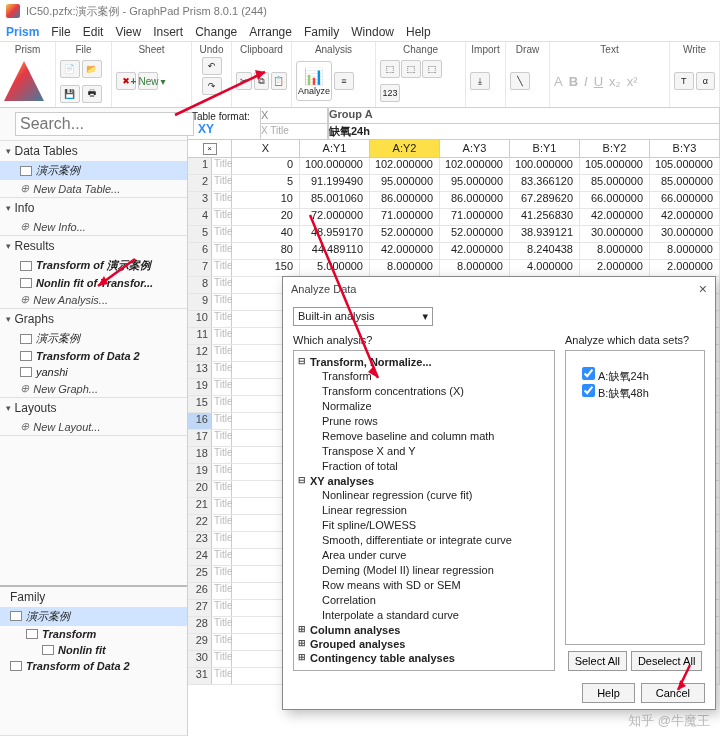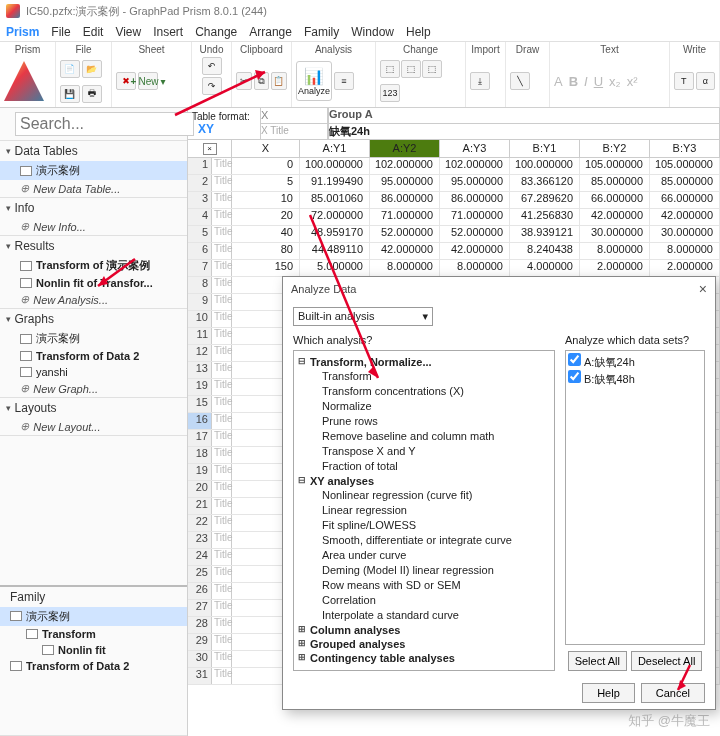--- a/index.html
+++ b/index.html
@@ -22,21 +22,21 @@
 .prism-logo { width: 40px; height: 40px; background: linear-gradient(135deg,#f7c948 0%,#e63946 40%,#457b9d 100%); clip-path: polygon(50% 0%, 100% 100%, 0% 100%); }
 
 .main { display: flex; height: calc(100% - 108px); }
 
 .sidebar { width: 188px; border-right: 1px solid #d0d0d0; display: flex; flex-direction: column; background: #fafafa; }
 .search { padding: 4px; border-bottom: 1px solid #e0e0e0; }
 .search input { width: 100%; font-size: 16px; padding: 2px 16px 2px 4px; border: 1px solid #ccc; color: #888; margin-left: 11px; }
 .panel { border-bottom: 1px solid #e0e0e0; }
 .panel-head { padding: 3px 6px; font-size: 12px; color: #333; display: flex; align-items: center; gap: 4px; }
 .panel-head::before { content: "▾"; font-size: 9px; color: #555; }
-.panel-item { padding: 2px 4px 2px 20px; font-size: 11px; display: flex; align-items: center; gap: 4px; }
+.panel-item { padding: 2px 4px 2px 20px; font-size: 11px; display: flex; align-items: center; gap: 4px; font-style: italic; }
 .panel-item.sel { background: #d0e4ff; }
 .panel-item.bold { font-weight: 600; }
 .panel-item.italic { font-style: italic; color: #444; }
 .panel-item .bullet { color: #777; }
 .item-icon { width: 12px; height: 10px; border: 1px solid #888; background: #fff; display: inline-block; }
 .family { flex: 1; border-top: 2px solid #bbb; }
 .family .panel-head::before { content: ""; }
 .family .panel-item { padding-left: 10px; }
 .family .indent1 { padding-left: 26px; }
 .family .indent2 { padding-left: 42px; }
@@ -49,21 +49,21 @@
 .gcell-x .top { height: 16px; border-bottom: 1px solid #ccc; color: #888; font-size: 11px; padding-top: 1px; }
 .gcell-x .bot { height: 15px; color: #aaa; font-size: 10px; padding-top: 1px; }
 .gg { flex: 1; border: 1px solid #ccc; font-weight: bold; }
 .gg .top { height: 16px; border-bottom: 1px solid #ccc; font-size: 11px; color: #555; }
 .gg .bot { height: 15px; font-size: 11px; }
 .col-head { display: flex; height: 18px; border-bottom: 1px solid #ccc; font-size: 11px; text-align: center; }
 .ch-rn { width: 44px; border-right: 1px solid #ccc; display: flex; align-items: center; justify-content: center; }
 .ch-close { width: 14px; height: 12px; border: 1px solid #888; font-size: 8px; line-height: 10px; }
 .ch-x { width: 68px; border-right: 1px solid #ccc; padding-top: 2px; }
 .ch-c { flex: 1; border-right: 1px solid #ccc; padding-top: 2px; }
-.ch-c.sel { background: #4d7c0f; }
+.ch-c.sel { background: #fde047; }
 .rows { flex: 1; overflow: hidden; }
 .row { display: flex; height: 17px; border-bottom: 1px solid #e5e5e5; font-size: 11px; }
 .rn { width: 24px; text-align: right; padding-right: 3px; border-right: 1px solid #ccc; background: #f0f0f0; color: #444; }
 .rn.sel { background: #c0d8f5; }
 .rt { width: 20px; color: #bbb; font-size: 10px; padding-left: 2px; border-right: 1px solid #ccc; }
 .cx { width: 68px; text-align: right; padding-right: 6px; border-right: 1px solid #e5e5e5; }
 .cd { flex: 1; text-align: right; padding-right: 6px; border-right: 1px solid #e5e5e5; }
 
 .dialog { position: absolute; left: 282px; top: 276px; width: 434px; height: 434px; background: #fff; border: 1px solid #888; box-shadow: 4px 4px 12px rgba(0,0,0,0.25); z-index: 50; display: flex; flex-direction: column; }
 .dlg-title { height: 24px; display: flex; align-items: center; justify-content: space-between; padding: 0 8px; font-size: 11px; color: #444; }
@@ -72,21 +72,21 @@
 .dlg-combo { width: 140px; border: 1px solid #999; font-size: 11px; padding: 2px 4px; display: flex; justify-content: space-between; margin-bottom: 8px; }
 .dlg-cols { display: flex; gap: 10px; flex: 1; }
 .dlg-left { flex: 1; display: flex; flex-direction: column; }
 .dlg-right { width: 140px; display: flex; flex-direction: column; }
 .dlg-q { font-size: 11px; margin-bottom: 4px; }
 .tree { border: 1px solid #aaa; flex: 1; padding: 4px; font-size: 11px; overflow: hidden; }
 .tree .cat { font-weight: 700; padding: 1px 0 1px 12px; position: relative; }
 .tree .cat::before { content: "⊟"; position: absolute; left: 0; top: 1px; font-size: 9px; color: #555; }
 .tree .cat.plus::before { content: "⊞"; }
 .tree .item { padding: 0 0 0 24px; line-height: 15px; }
-.ds { border: 1px solid #aaa; flex: 1; padding: 2px; font-size: 11px; }
+.ds { border: 1px solid #aaa; flex: 1; padding: 16px; font-size: 11px; }
 .ds label { display: block; line-height: 16px; }
 .ds input { margin-right: 3px; accent-color: #2d8cff; }
 .dlg-btns { padding: 6px 10px; display: flex; justify-content: flex-end; gap: 6px; }
 .btn { border: 1px solid #999; background: #f4f4f4; padding: 3px 14px; font-size: 11px; cursor: pointer; }
 
 .arrow { position: absolute; pointer-events: none; z-index: 60; }
 .arrow-line { stroke: #e4002b; stroke-width: 2.5; fill: none; }
 .arrow-head { fill: #e4002b; }
 
 .watermark { position: absolute; right: 10px; bottom: 6px; font-size: 13px; color: rgba(120,120,120,0.5); z-index: 70; }

